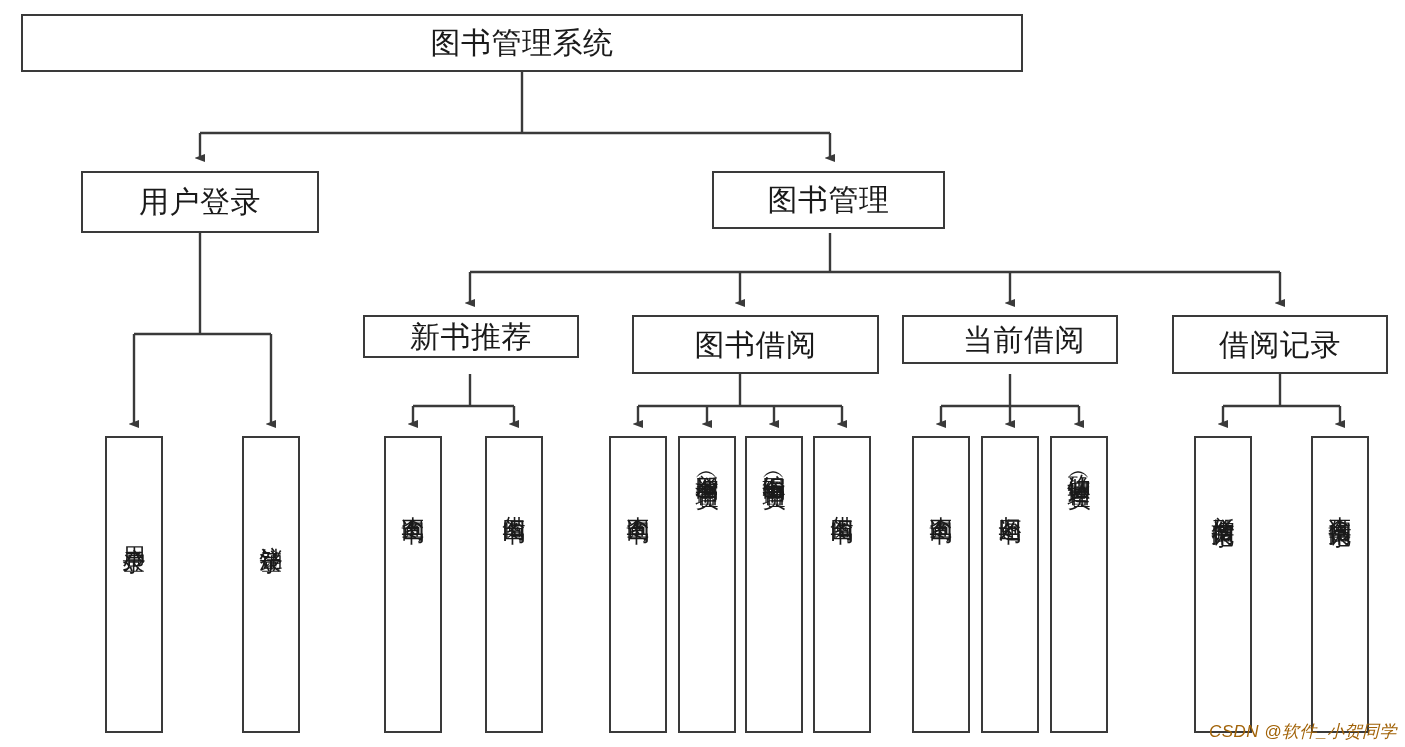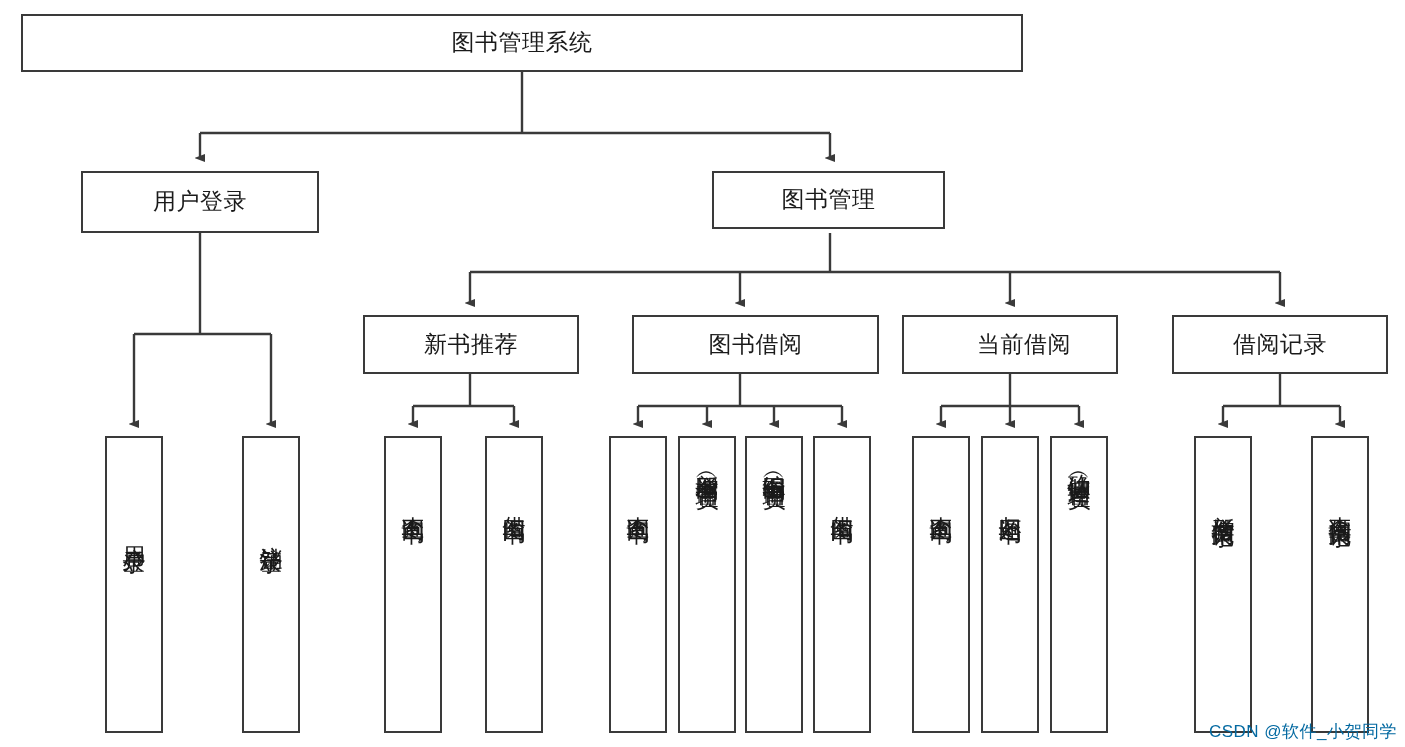--- a/index.html
+++ b/index.html
@@ -37,21 +37,21 @@
     color: #1a1a1a;
   }
   .node .label {
     display: block;
     text-align: center;
     line-height: 1.18;
     letter-spacing: 0.5px;
   }
   .node.horizontal .label {
     writing-mode: horizontal-tb;
-    font-size: 23px;
+    font-size: 30px;
   }
   .node.vertical {
     align-items: flex-start;
     padding-top: 12px;
   }
   .node.vertical .label {
     writing-mode: vertical-rl;
     text-orientation: upright;
     font-size: 23px;
     letter-spacing: 2px;
@@ -64,23 +64,24 @@
     padding-top: 6px;
   }
   .node.vertical.midlow .label {
     padding-top: 78px;
   }
   .watermark {
     position: absolute;
     right: 8px;
     bottom: 4px;
     font-size: 17px;
-    color: #0369a1;
+    color: #a16207;
     white-space: nowrap;
     letter-spacing: 0.5px;
+    font-style: italic;
   }
 </style>
 </head>
 <body>
 
 <div id="diagram-root">
 
   <svg class="edges" viewBox="0 0 1405 747">
     <defs>
       <marker id="arrow" markerWidth="10" markerHeight="10" refX="5" refY="5" orient="auto" markerUnits="userSpaceOnUse">
@@ -135,27 +136,27 @@
     <span class="label">图书管理系统</span>
   </div>
 
   <div class="node horizontal" style="left:81px; top:171px; width:238px; height:62px;">
     <span class="label">用户登录</span>
   </div>
   <div class="node horizontal" style="left:712px; top:171px; width:233px; height:58px;">
     <span class="label">图书管理</span>
   </div>
 
-  <div class="node horizontal" style="left:363px; top:315px; width:216px; height:59px;">
+  <div class="node horizontal" style="left:363px; top:315px; width:216px; height:43px;">
     <span class="label">新书推荐</span>
   </div>
   <div class="node horizontal" style="left:632px; top:315px; width:247px; height:59px;">
     <span class="label">图书借阅</span>
   </div>
-  <div class="node horizontal" style="left:902px; top:315px; width:216px; height:59px;padding-left:28px;">
+  <div class="node horizontal" style="left:902px; top:315px; width:216px; height:49px;padding-left:28px;">
     <span class="label">当前借阅</span>
   </div>
   <div class="node horizontal" style="left:1172px; top:315px; width:216px; height:59px;">
     <span class="label">借阅记录</span>
   </div>
 
   <div class="node vertical midlow" style="left:105px; top:436px; width:58px; height:297px;">
     <span class="label">用户登录</span>
   </div>
   <div class="node vertical midlow" style="left:242px; top:436px; width:58px; height:297px;">

